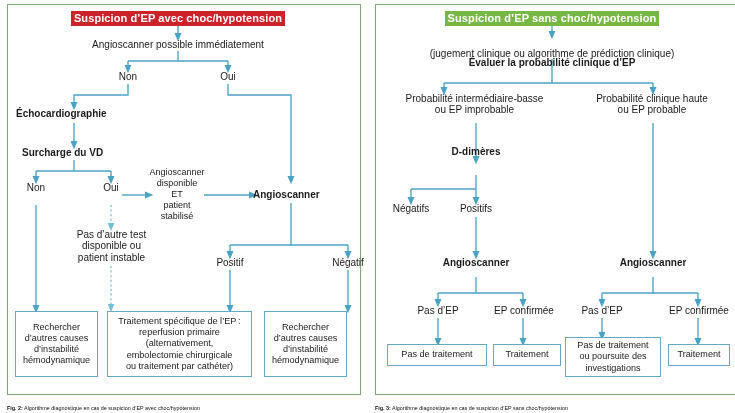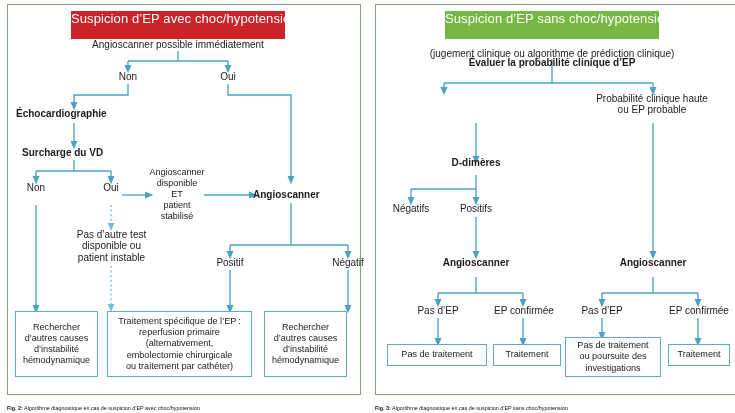--- a/index.html
+++ b/index.html
@@ -22,24 +22,24 @@
   #fig-right .panel{width:352px;height:389px;padding-left:26px;}
 
   .canvas{position:absolute;left:0;top:0;width:100%;height:100%;}
   svg.wires{position:absolute;left:0;top:0;width:352px;height:389px;overflow:visible;}
 
   
   .banner{
     position:absolute;
     text-align:center;
     color:#ffffff;
-    font-weight:normal;
-    font-size:13px;
+    font-weight:bold;
+    font-size:11px;
     line-height:15px;
-    height:28px;
+    height:15px;
     letter-spacing:.1px;
     white-space:nowrap;
   }
   .banner.red{background:#cc2229;}
   .banner.green{background:#76b843;}
 
   
   .node{
     position:absolute;
     text-align:center;
@@ -228,24 +228,26 @@
           <path d="M226,313 L226,331" marker-end="url(#ahR)"></path>
           <path d="M322,313 L322,337" marker-end="url(#ahR)"></path>
         </g>
       </svg>
 
       <div class="banner green" style="left:69px;top:6px;width:214px;">Suspicion d’EP sans choc/hypotension</div>
 
       <div class="node b" style="left:36px;top:32px;width:280px;margin-top:20px;">Évaluer la probabilité clinique d’EP</div>
       <div class="node" style="left:16px;top:43px;width:320px;">(jugement clinique ou algorithme de prédiction clinique)</div>
 
+      <div class="node" style="left:11px;top:88px;width:175px;">Probabilité intermédiaire-basse
+ou EP improbable</div>
       <div class="node" style="left:201px;top:88px;width:150px;">Probabilité clinique haute
 ou EP probable</div>
 
-      <div class="node b" style="left:62px;top:152px;width:76px;">D-dimères</div>
+      <div class="node b" style="left:62px;top:141px;width:76px;">D-dimères</div>
 
       <div class="node" style="left:7px;top:198px;width:56px;">Négatifs</div>
       <div class="node" style="left:75px;top:198px;width:50px;">Positifs</div>
 
       <div class="node b" style="left:58px;top:252px;width:84px;">Angioscanner</div>
       <div class="node b" style="left:235px;top:252px;width:84px;">Angioscanner</div>
 
       <div class="node" style="left:34px;top:300px;width:56px;">Pas d’EP</div>
       <div class="node" style="left:112px;top:300px;width:72px;">EP confirmée</div>
       <div class="node" style="left:198px;top:300px;width:56px;">Pas d’EP</div>

